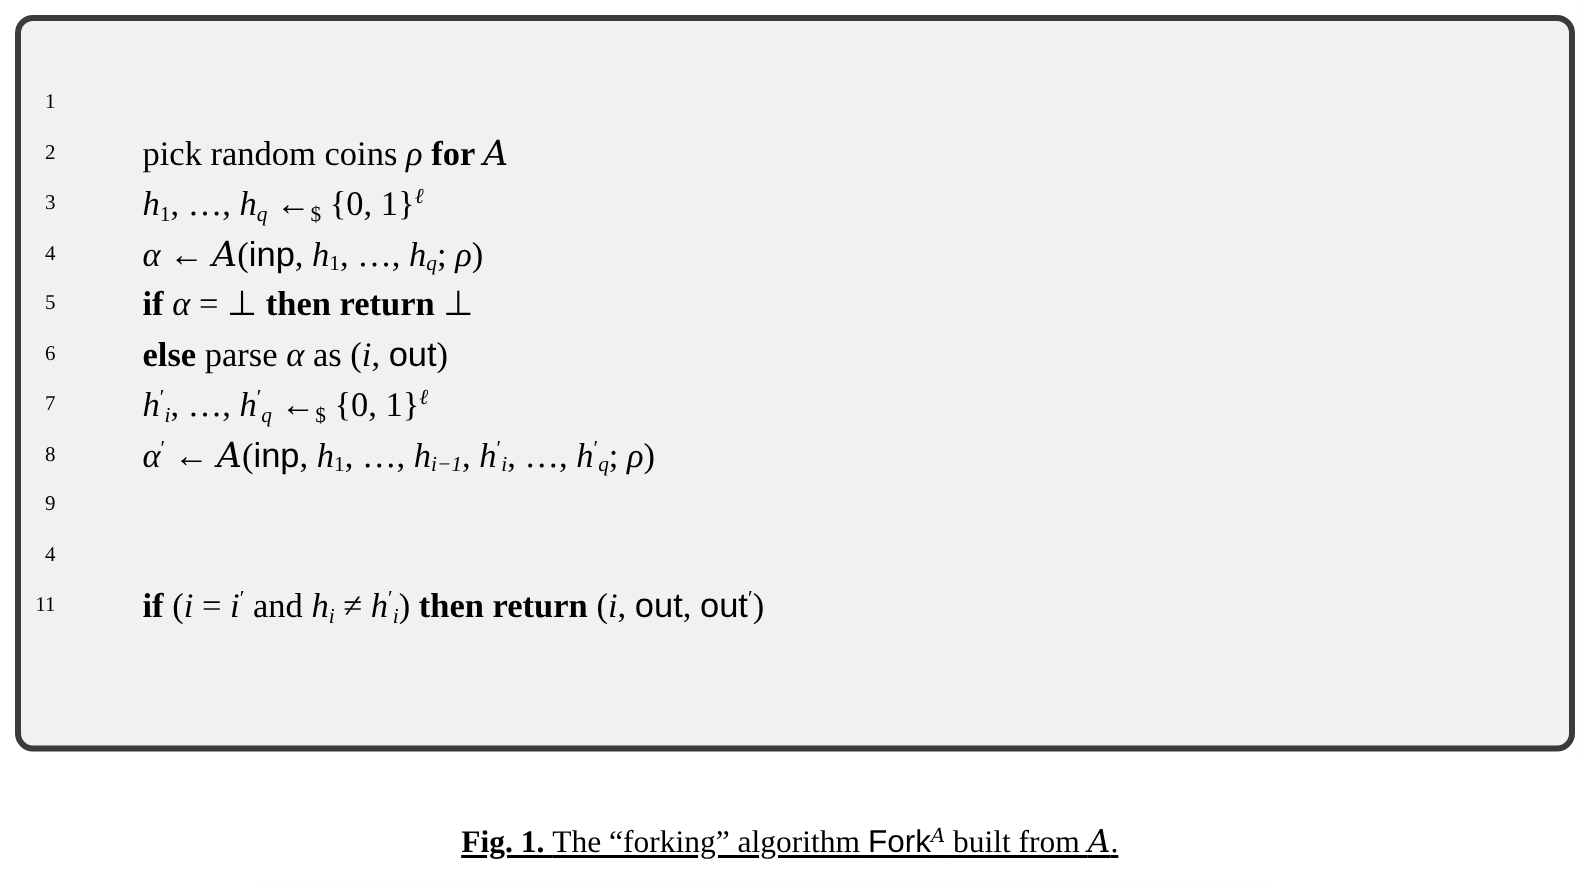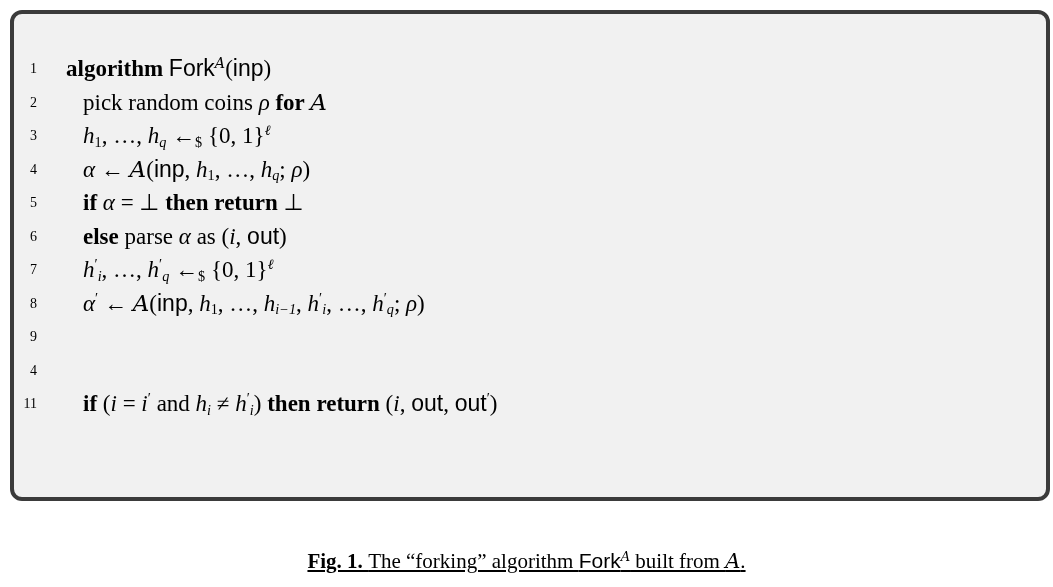--- a/index.html
+++ b/index.html
@@ -41,21 +41,21 @@
     font-size: 14px;
     line-height: 33.5px;
     color: var(--text);
   }
   .line-content {
     font-size: 23px;
     line-height: 33.5px;
     white-space: nowrap;
   }
   .line-content.ind0 { margin-left: 29px; }
-  .line-content.ind1 { margin-left: 46px; }
+  .line-content.ind1 { margin-left: 58px; }
 
   
   .seg { font-family: "Liberation Serif", serif; }
   .kw  { font-weight: 700; }
   .it  { font-style: italic; }
   .cal { font-style: italic; font-family: "DejaVu Serif", serif; }
   .sf  { font-family: "Liberation Sans", sans-serif; }
   .sup { font-size: 0.62em; position: relative; top: -0.55em; }
   .sub { font-size: 0.62em; position: relative; top: 0.28em; }
 
@@ -71,21 +71,20 @@
   }
 </style>
 </head>
 <body>
 
 <div class="page">
   <div class="algo-box">
     <div class="algo-lines">
         <div class="code-line">
           <span class="line-num">1</span>
-          <span class="line-content ind0"><span class="seg kw">algorithm </span><span class="seg sf">Fork</span><span class="seg cal sup">A</span><span class="seg rm">(</span><span class="seg sf">inp</span><span class="seg rm">)</span></span>
         </div>
         <div class="code-line">
           <span class="line-num">2</span>
           <span class="line-content ind1"><span class="seg rm">pick random coins </span><span class="seg it">ρ</span><span class="seg kw"> for </span><span class="seg cal">A</span></span>
         </div>
         <div class="code-line">
           <span class="line-num">3</span>
           <span class="line-content ind1"><span class="seg it">h</span><span class="seg sub">1</span><span class="seg rm">, …, </span><span class="seg it">h</span><span class="seg it sub">q</span><span class="seg rm"> ←</span><span class="seg sub">$</span><span class="seg rm"> {0, 1}</span><span class="seg it sup">ℓ</span></span>
         </div>
         <div class="code-line">

